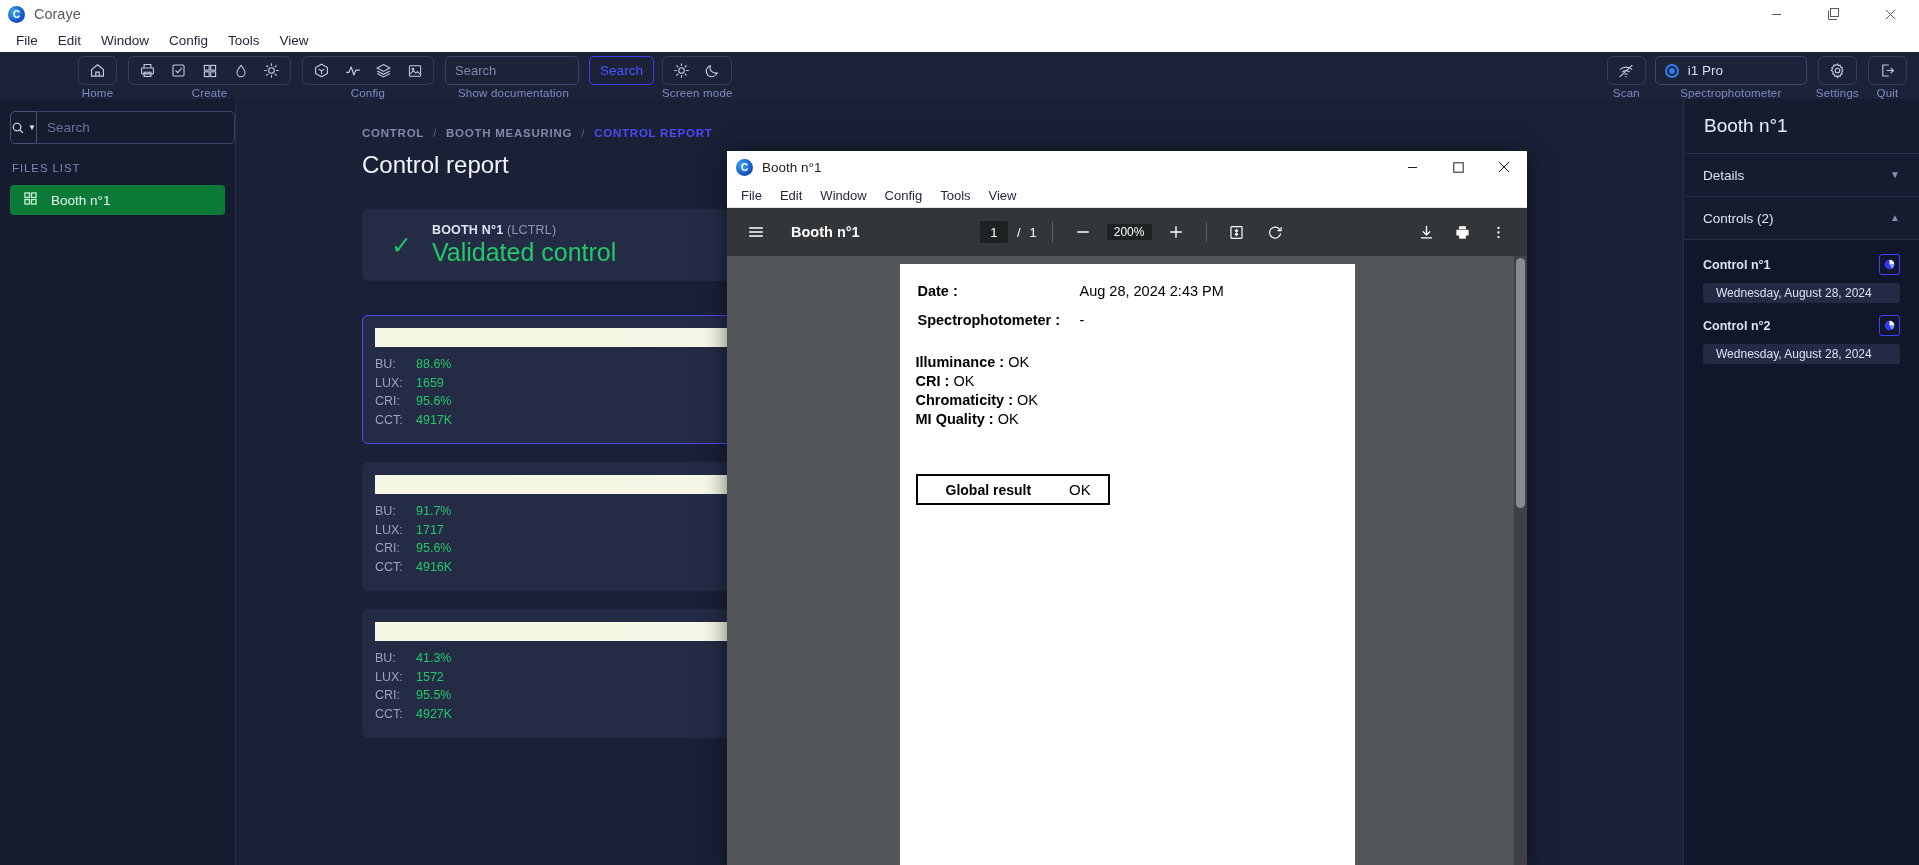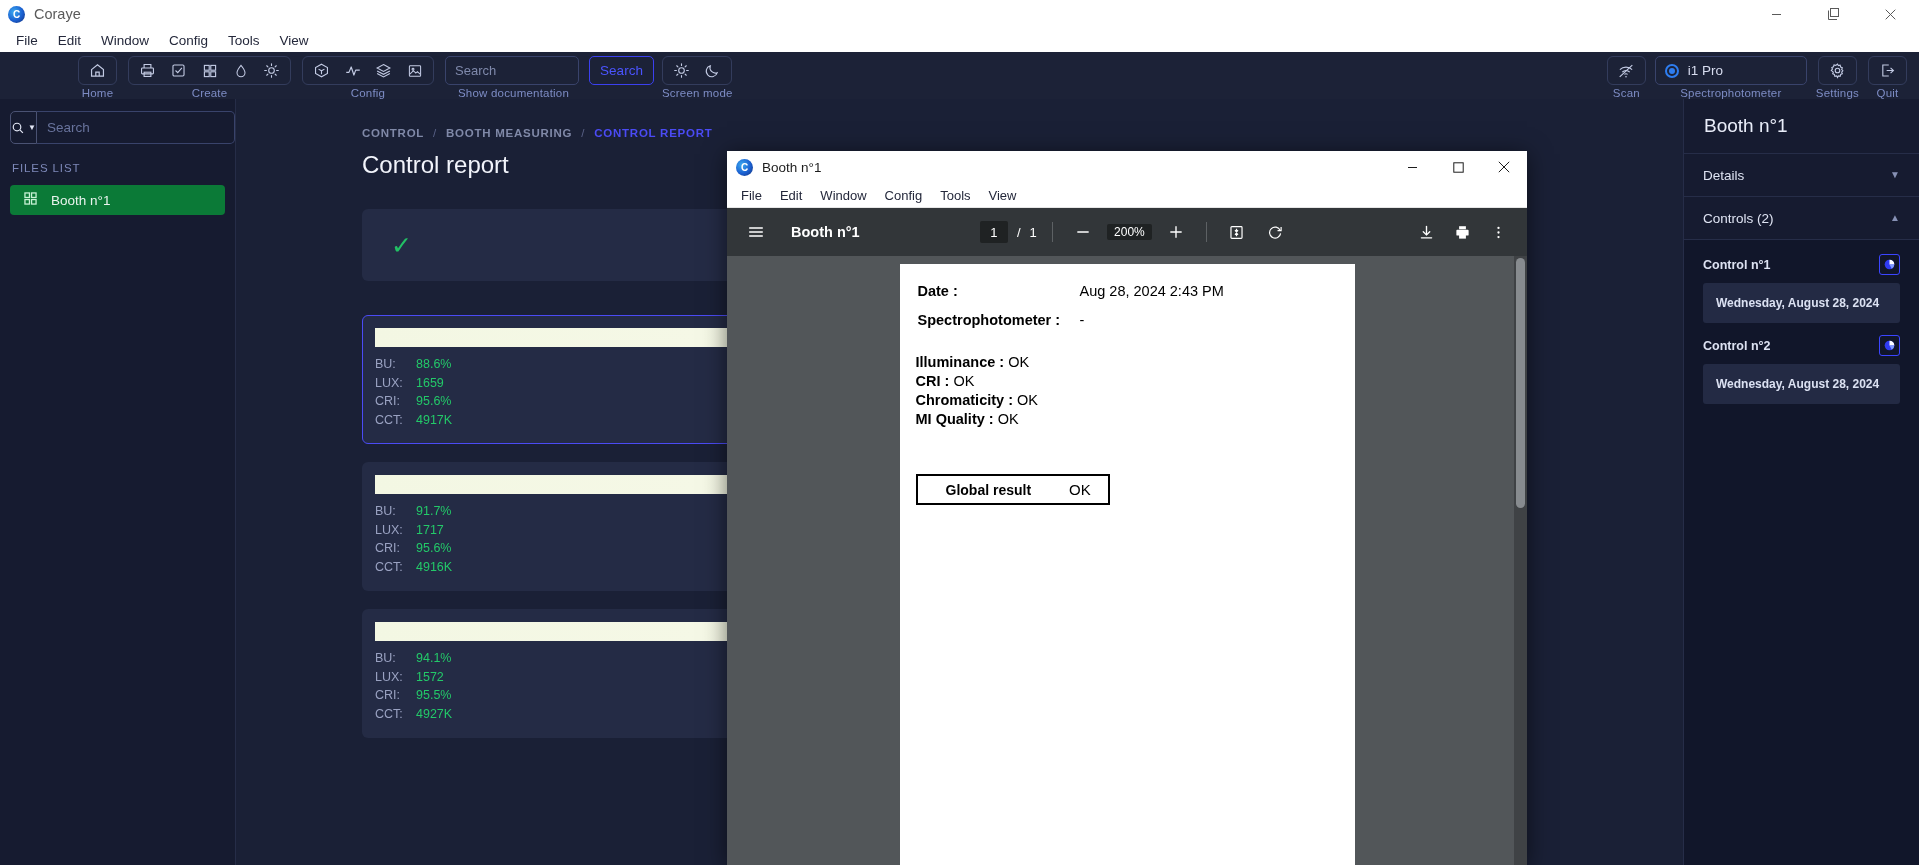--- a/index.html
+++ b/index.html
@@ -158,24 +158,23 @@
   .rp-ctrl-body { padding: 14px 19px 0 19px; background: #11162a; height: 100%; }
   .ctrl-row {
     display: flex; align-items: center; justify-content: space-between; margin-bottom: 8px;
   }
   .ctrl-name { font-size: 12.5px; color: #dde2f2; font-weight: bold; }
   .ctrl-chart-btn {
     width: 21px; height: 21px; border: 1px solid #3b45ff; border-radius: 3px;
     display: flex; align-items: center; justify-content: center; cursor: pointer;
   }
   .ctrl-date {
-    background: #232a44; border-radius: 3px; height: 40px; display: flex;
+    background: #232a44; border-radius: 3px; height: 20px; display: flex;
     align-items: center; padding-left: 13px; font-size: 12px; color: #dbe1f2;
     margin-bottom: 12px;
-    font-weight: bold;
   }
 
   
   #pdfwin {
     position: absolute; left: 727px; top: 151px; width: 800px; height: 714px;
     background: #323639; box-shadow: 0 3px 22px rgba(0,0,0,.55);
     display: flex; flex-direction: column; z-index: 40;
   }
   .pdf-titlebar {
     height: 32px; background: #fff; display: flex; align-items: center;
@@ -202,21 +201,21 @@
   }
   .pagebox {
     width: 28px; height: 22px; background: #1f2223; color: #fff; border: none;
     text-align: center; font-size: 13px; font-family: "Liberation Sans", sans-serif;
     border-radius: 2px; outline: none;
   }
   .pagetot { font-size: 13px; }
   .tb-div { width: 1px; height: 20px; background: #5d6164; margin: 0 6px; }
   .zoombox {
     background: #1f2223; border-radius: 2px; font-size: 12px; color: #fff;
-    padding: 1px 7px; min-width: 45px; text-align: right;
+    padding: 1px 7px; min-width: 45px; text-align: left;
   }
   .tb-icon {
     width: 30px; height: 30px; display: flex; align-items: center;
     justify-content: center; cursor: pointer; color: #fff;
   }
   .pdf-viewport {
     flex: 1; background: #525659; overflow: hidden; position: relative;
     display: flex; justify-content: center; padding-top: 8px;
   }
   .pdf-page {
@@ -475,20 +474,27 @@
       <span class="bc-sep">/</span>
       <span class="bc-item">BOOTH MEASURING</span>
       <span class="bc-sep">/</span>
       <span class="bc-active">CONTROL REPORT</span>
     </div>
     <div id="page-title">Control report</div>
 
     <div class="report-wrap">
       <div class="validated-card">
         <span class="check-mark">✓</span>
+        <div>
+          <div class="vc-sub">
+            <span>BOOTH N°1</span>
+            <span class="lctrl">(LCTRL)</span>
+          </div>
+          <div class="vc-title">Validated control</div>
+        </div>
       </div>
 
       <div class="meas-card sel">
         <div class="swatch"></div>
         <div class="mrow">
           <span class="mkey">BU:</span>
           <span class="mval">88.6%</span>
         </div>
         <div class="mrow">
           <span class="mkey">LUX:</span>
@@ -521,21 +527,21 @@
         <div class="mrow">
           <span class="mkey">CCT:</span>
           <span class="mval">4916K</span>
         </div>
       </div>
 
       <div class="meas-card">
         <div class="swatch"></div>
         <div class="mrow">
           <span class="mkey">BU:</span>
-          <span class="mval">94.1%</span>
+          <span class="mval">41.3%</span>
         </div>
         <div class="mrow">
           <span class="mkey">LUX:</span>
           <span class="mval">1572</span>
         </div>
         <div class="mrow">
           <span class="mkey">CRI:</span>
           <span class="mval">95.5%</span>
         </div>
         <div class="mrow">

